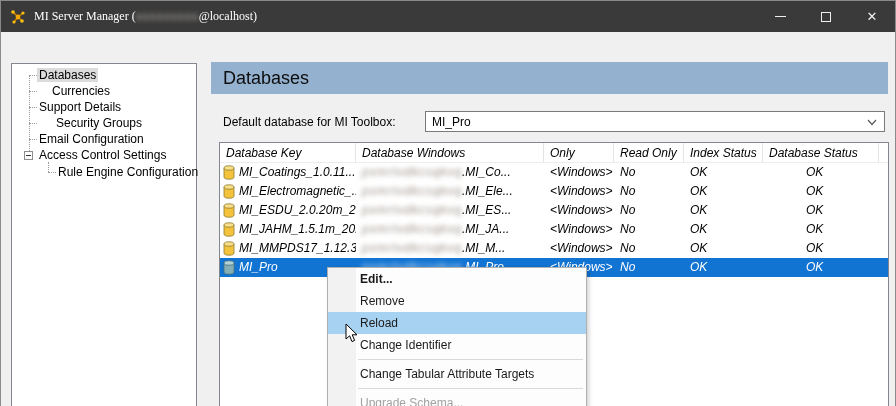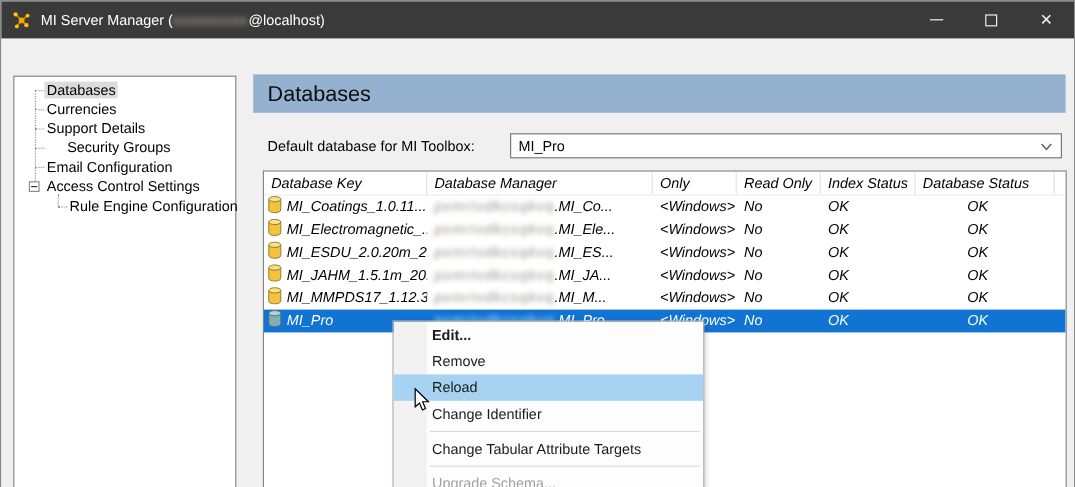--- a/index.html
+++ b/index.html
@@ -4,21 +4,21 @@
 <style>
   * { margin:0; padding:0; box-sizing:border-box; }
   html,body { width:896px; height:406px; overflow:hidden; }
   body { font-family:"Liberation Sans", sans-serif; font-size:12px; color:#000; }
 
   .window { position:relative; width:896px; height:406px; background:#f0f0f0;
             border:1px solid #8a8a8a; border-bottom:none; overflow:hidden; }
 
   
   .titlebar { position:absolute; left:0; top:0; width:100%; height:31px; background:#3a3a3a;
-              display:flex; align-items:center; }
+              display:flex; align-items:center;font-family:Liberation Serif, serif; }
   .app-icon { width:16px; height:16px; margin:0 8px 0 9px; flex:0 0 auto; }
   .title-text { color:#ffffff; font-size:12px; white-space:nowrap; }
   .redacted-dark { display:inline-block; color:#cfc8c0; filter:blur(2.6px); letter-spacing:1px; }
   .win-controls { position:absolute; right:0; top:0; height:31px; display:flex; }
   .win-btn { width:46px; height:31px; display:flex; align-items:center; justify-content:center;
              color:#eeeeee; font-size:13px; }
   .max-glyph { width:10px; height:10px; border:1px solid #eeeeee; display:block; }
   .min-glyph { width:11px; height:1px; background:#eeeeee; display:block; }
 
   
@@ -48,21 +48,21 @@
   .combo-chevron { position:absolute; right:7px; top:7px; }
 
   
   .table { position:absolute; left:218px; top:141px; width:670px; height:265px;
            background:#ffffff; border:1px solid #828790; overflow:hidden; }
   .trow { display:flex; height:19px; line-height:19px; white-space:nowrap;font-style:italic; }
   .thead { height:20px; line-height:20px; border-bottom:1px solid #ededed; }
   .tcell { overflow:hidden; padding-left:6px; flex:0 0 auto; }
   .thead .tcell { border-right:1px solid #e4e4e4; }
   .w-key{width:136px}.w-server{width:188px}.w-user{width:70px}.w-ro{width:70px}.w-dbs{width:116px}.w-idx{width:79px}
-  .keycell { display:flex; align-items:flex-start; padding-left:3px; }
+  .keycell { display:flex; align-items:center; padding-left:3px; }
   .db-icon { width:12px; height:15px; margin-right:4px; flex:0 0 auto; }
   .trow.sel { background:#1173d2; color:#ffffff; }
   .redacted-light { display:inline-block; color:#9a9087; filter:blur(2.4px); letter-spacing:1px; }
   .sel .redacted-light { color:#cfe2f5; }
 
   
   .context-menu { position:absolute; left:326px; top:266px; width:260px; background:#fdfdfd;
                   border:1px solid #b0b0b0; box-shadow:2px 2px 4px rgba(0,0,0,.18); z-index:50;
                   background:linear-gradient(to right,#f2f2f2 0,#f2f2f2 28px,#fdfdfd 28px); }
   .menu-item { height:22px; line-height:22px; padding-left:32px; white-space:nowrap; color:#1a1a1a; }
@@ -112,21 +112,21 @@
     <div class="tree-hstub" style="left:17px; top:11px;"></div>
     <div class="tree-hstub" style="left:17px; top:27px;"></div>
     <div class="tree-hstub" style="left:17px; top:43px;"></div>
     <div class="tree-hstub" style="left:17px; top:59px;"></div>
     <div class="tree-hstub" style="left:17px; top:75px;"></div>
     <div class="expand-box"></div>
     <div class="tree-vline" style="left:36px; top:98px; height:10px;"></div>
     <div class="tree-hstub" style="left:36px; top:108px;"></div>
 
     <div class="tree-item" style="left:25px; top:3px;"><span class="tree-label sel">Databases</span></div>
-    <div class="tree-item" style="left:25px; top:19px;"><span class="tree-label">Currencies</span></div>
+    <div class="tree-item" style="left:38px; top:19px;"><span class="tree-label">Currencies</span></div>
     <div class="tree-item" style="left:25px; top:35px;"><span class="tree-label">Support Details</span></div>
     <div class="tree-item" style="left:42px; top:51px;"><span class="tree-label">Security Groups</span></div>
     <div class="tree-item" style="left:25px; top:67px;"><span class="tree-label">Email Configuration</span></div>
     <div class="tree-item" style="left:25px; top:83px;"><span class="tree-label">Access Control Settings</span></div>
     <div class="tree-item" style="left:44px; top:100px;"><span class="tree-label">Rule Engine Configuration</span></div>
   </div>
 
   <div class="main-band">
     <div class="main-band-title">Databases</div>
   </div>
@@ -135,21 +135,21 @@
   <div class="combo">
     <span>MI_Pro</span>
     <svg class="combo-chevron" width="10" height="7" viewBox="0 0 10 7">
       <polyline points="1,1 5,5.5 9,1" fill="none" stroke="#5a5a5a" stroke-width="1.2"></polyline>
     </svg>
   </div>
 
   <div class="table">
     <div class="trow thead">
       <div class="tcell w-key">Database Key</div>
-      <div class="tcell w-server">Database Manager</div>
+      <div class="tcell w-server">Database Windows</div>
       <div class="tcell w-user">Only</div>
       <div class="tcell w-ro">Read Only</div>
       <div class="tcell w-idx">Index Status</div>
       <div class="tcell w-dbs">Database Status</div>
     </div>
 
     <div class="trow">
       <div class="tcell w-key keycell">
           <svg class="db-icon" viewBox="0 0 12 15">
             <path d="M1 3 v9 a5 2.2 0 0 0 10 0 v-9" fill="#f5c23c" stroke="#8a7a30" stroke-width="0.8"></path>

